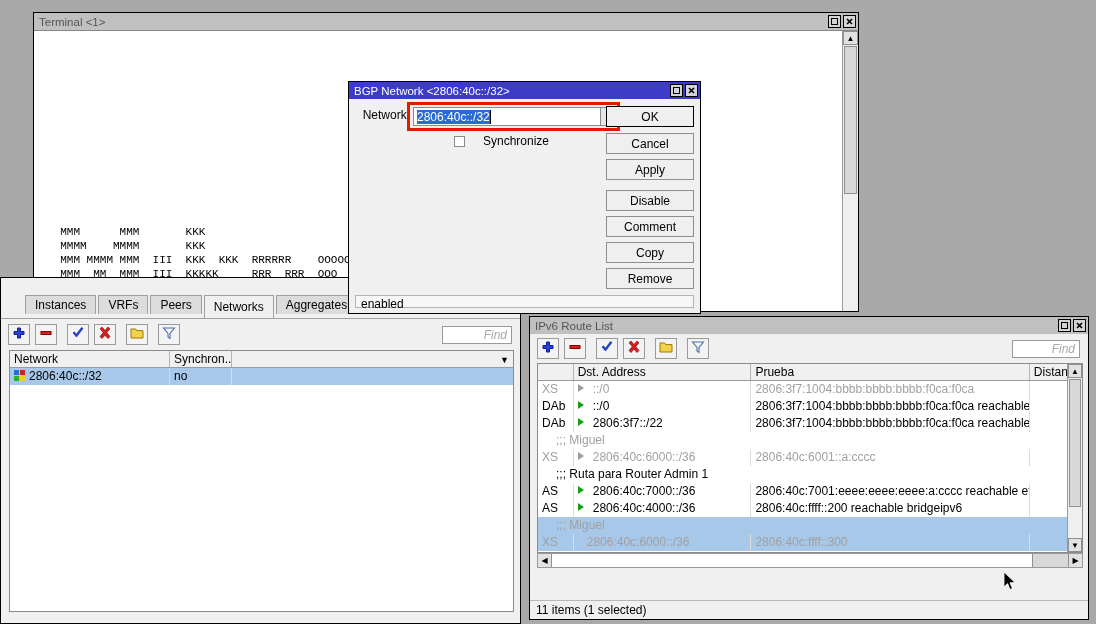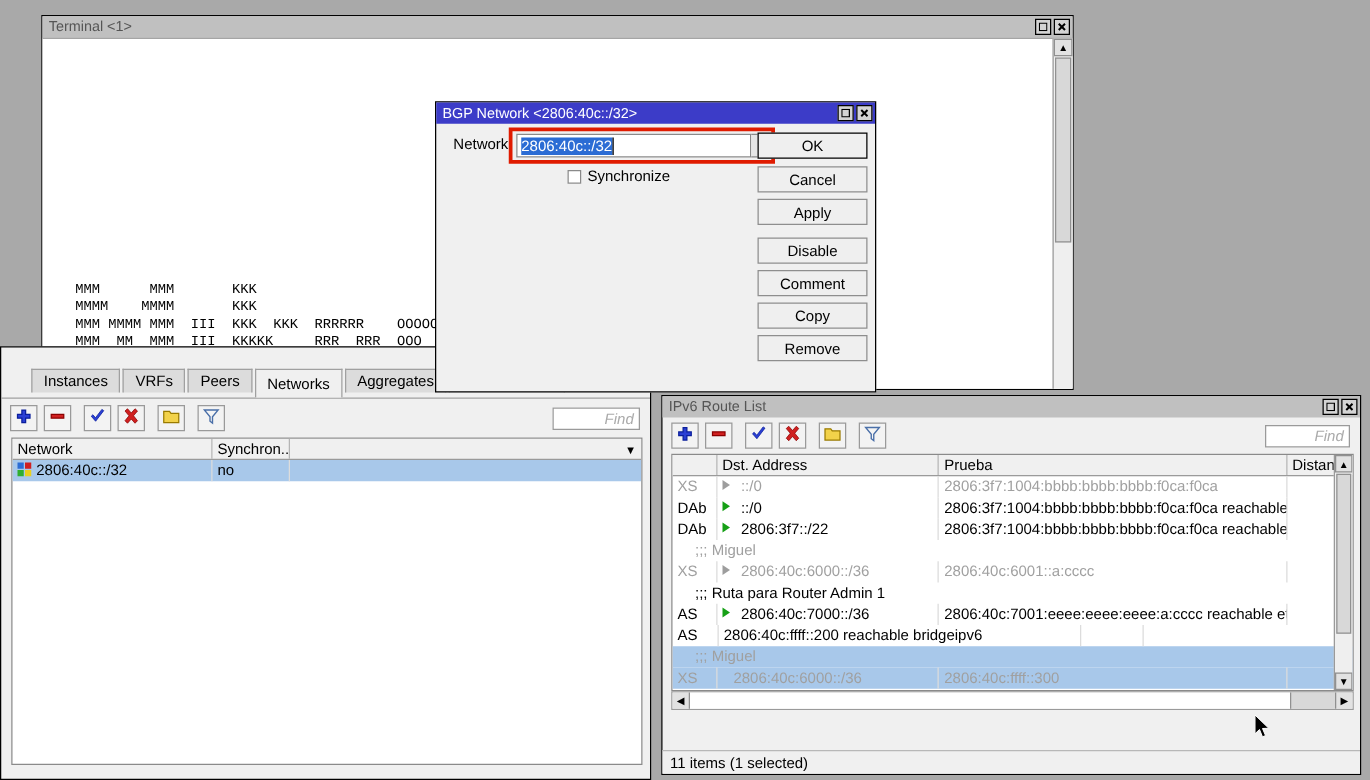--- a/index.html
+++ b/index.html
@@ -195,31 +195,32 @@
     <span class="lbl" style="width:52px;">Network:</span>
   </div>
   <div class="inp" style="position:absolute;left:64px;top:25px;width:188px;">
     <span style="background:#2b6cd4;color:#fff;">2806:40c::/32</span><span style="border-left:1px solid #000;"></span>
   </div>
   <div class="inp" style="position:absolute;left:252px;top:25px;width:14px;background:#e6e6e6;border-left:none;"></div>
   <div class="redbox" style="left:58px;top:20px;width:213px;height:29px;"></div>
 
   <div class="fieldrow" style="left:105px;top:52px;">
     <span class="chk"></span>
-    <span style="margin-left:5px;">Synchronize</span>
+    <span style="margin-left:18px;">Synchronize</span>
   </div>
 
   <div class="btn first" style="left:257px;top:24px;width:88px;">OK</div>
   <div class="btn" style="left:257px;top:51px;width:88px;">Cancel</div>
   <div class="btn" style="left:257px;top:77px;width:88px;">Apply</div>
   <div class="btn" style="left:257px;top:108px;width:88px;">Disable</div>
   <div class="btn" style="left:257px;top:134px;width:88px;">Comment</div>
   <div class="btn" style="left:257px;top:160px;width:88px;">Copy</div>
   <div class="btn" style="left:257px;top:186px;width:88px;">Remove</div>
 
+  <div class="statusarea">enabled</div>
 </div>
 
 <div class="win" id="rl">
   <div class="tbar inactive">
     <span class="ttl">IPv6 Route List</span>
     <span class="tbtn">
       <svg width="7" height="7" viewBox="0 0 7 7">
           <rect x="0.5" y="0.5" width="6" height="6" fill="none" stroke="#000"></rect>
         </svg>
     </span>
@@ -308,20 +309,21 @@
         </div>
         <div class="grow">
           <div class="c" style="width: 37px;">AS</div>
           <div class="c" style="width: 185px;"><span class="tri"></span><span style="margin-left: 9px;">2806:40c:7000::/36</span></div>
           <div class="c" style="width: 290px;">2806:40c:7001:eeee:eeee:eeee:a:cccc reachable ether8</div>
           <div class="c" style="width: 50px;"></div>
           <div class="c" style="flex: 1 1 0%; border-right: none;"></div>
         </div>
         <div class="grow">
           <div class="c" style="width: 37px;">AS</div>
+          <div class="c" style="width: 185px;"><span class="tri"></span><span style="margin-left: 9px;">2806:40c:4000::/36</span></div>
           <div class="c" style="width: 290px;">2806:40c:ffff::200 reachable bridgeipv6</div>
           <div class="c" style="width: 50px;"></div>
           <div class="c" style="flex: 1 1 0%; border-right: none;"></div>
         </div>
         <div class="grow sel dim cmt">
           <div class="c" style="flex: 1 1 0%; padding-left: 18px; border-right: none;">;;; Miguel</div>
         </div>
         <div class="grow sel dim">
           <div class="c" style="width: 37px;">XS</div>
           <div class="c" style="width: 185px;"><span style="margin-left: 9px;">2806:40c:6000::/36</span></div>

